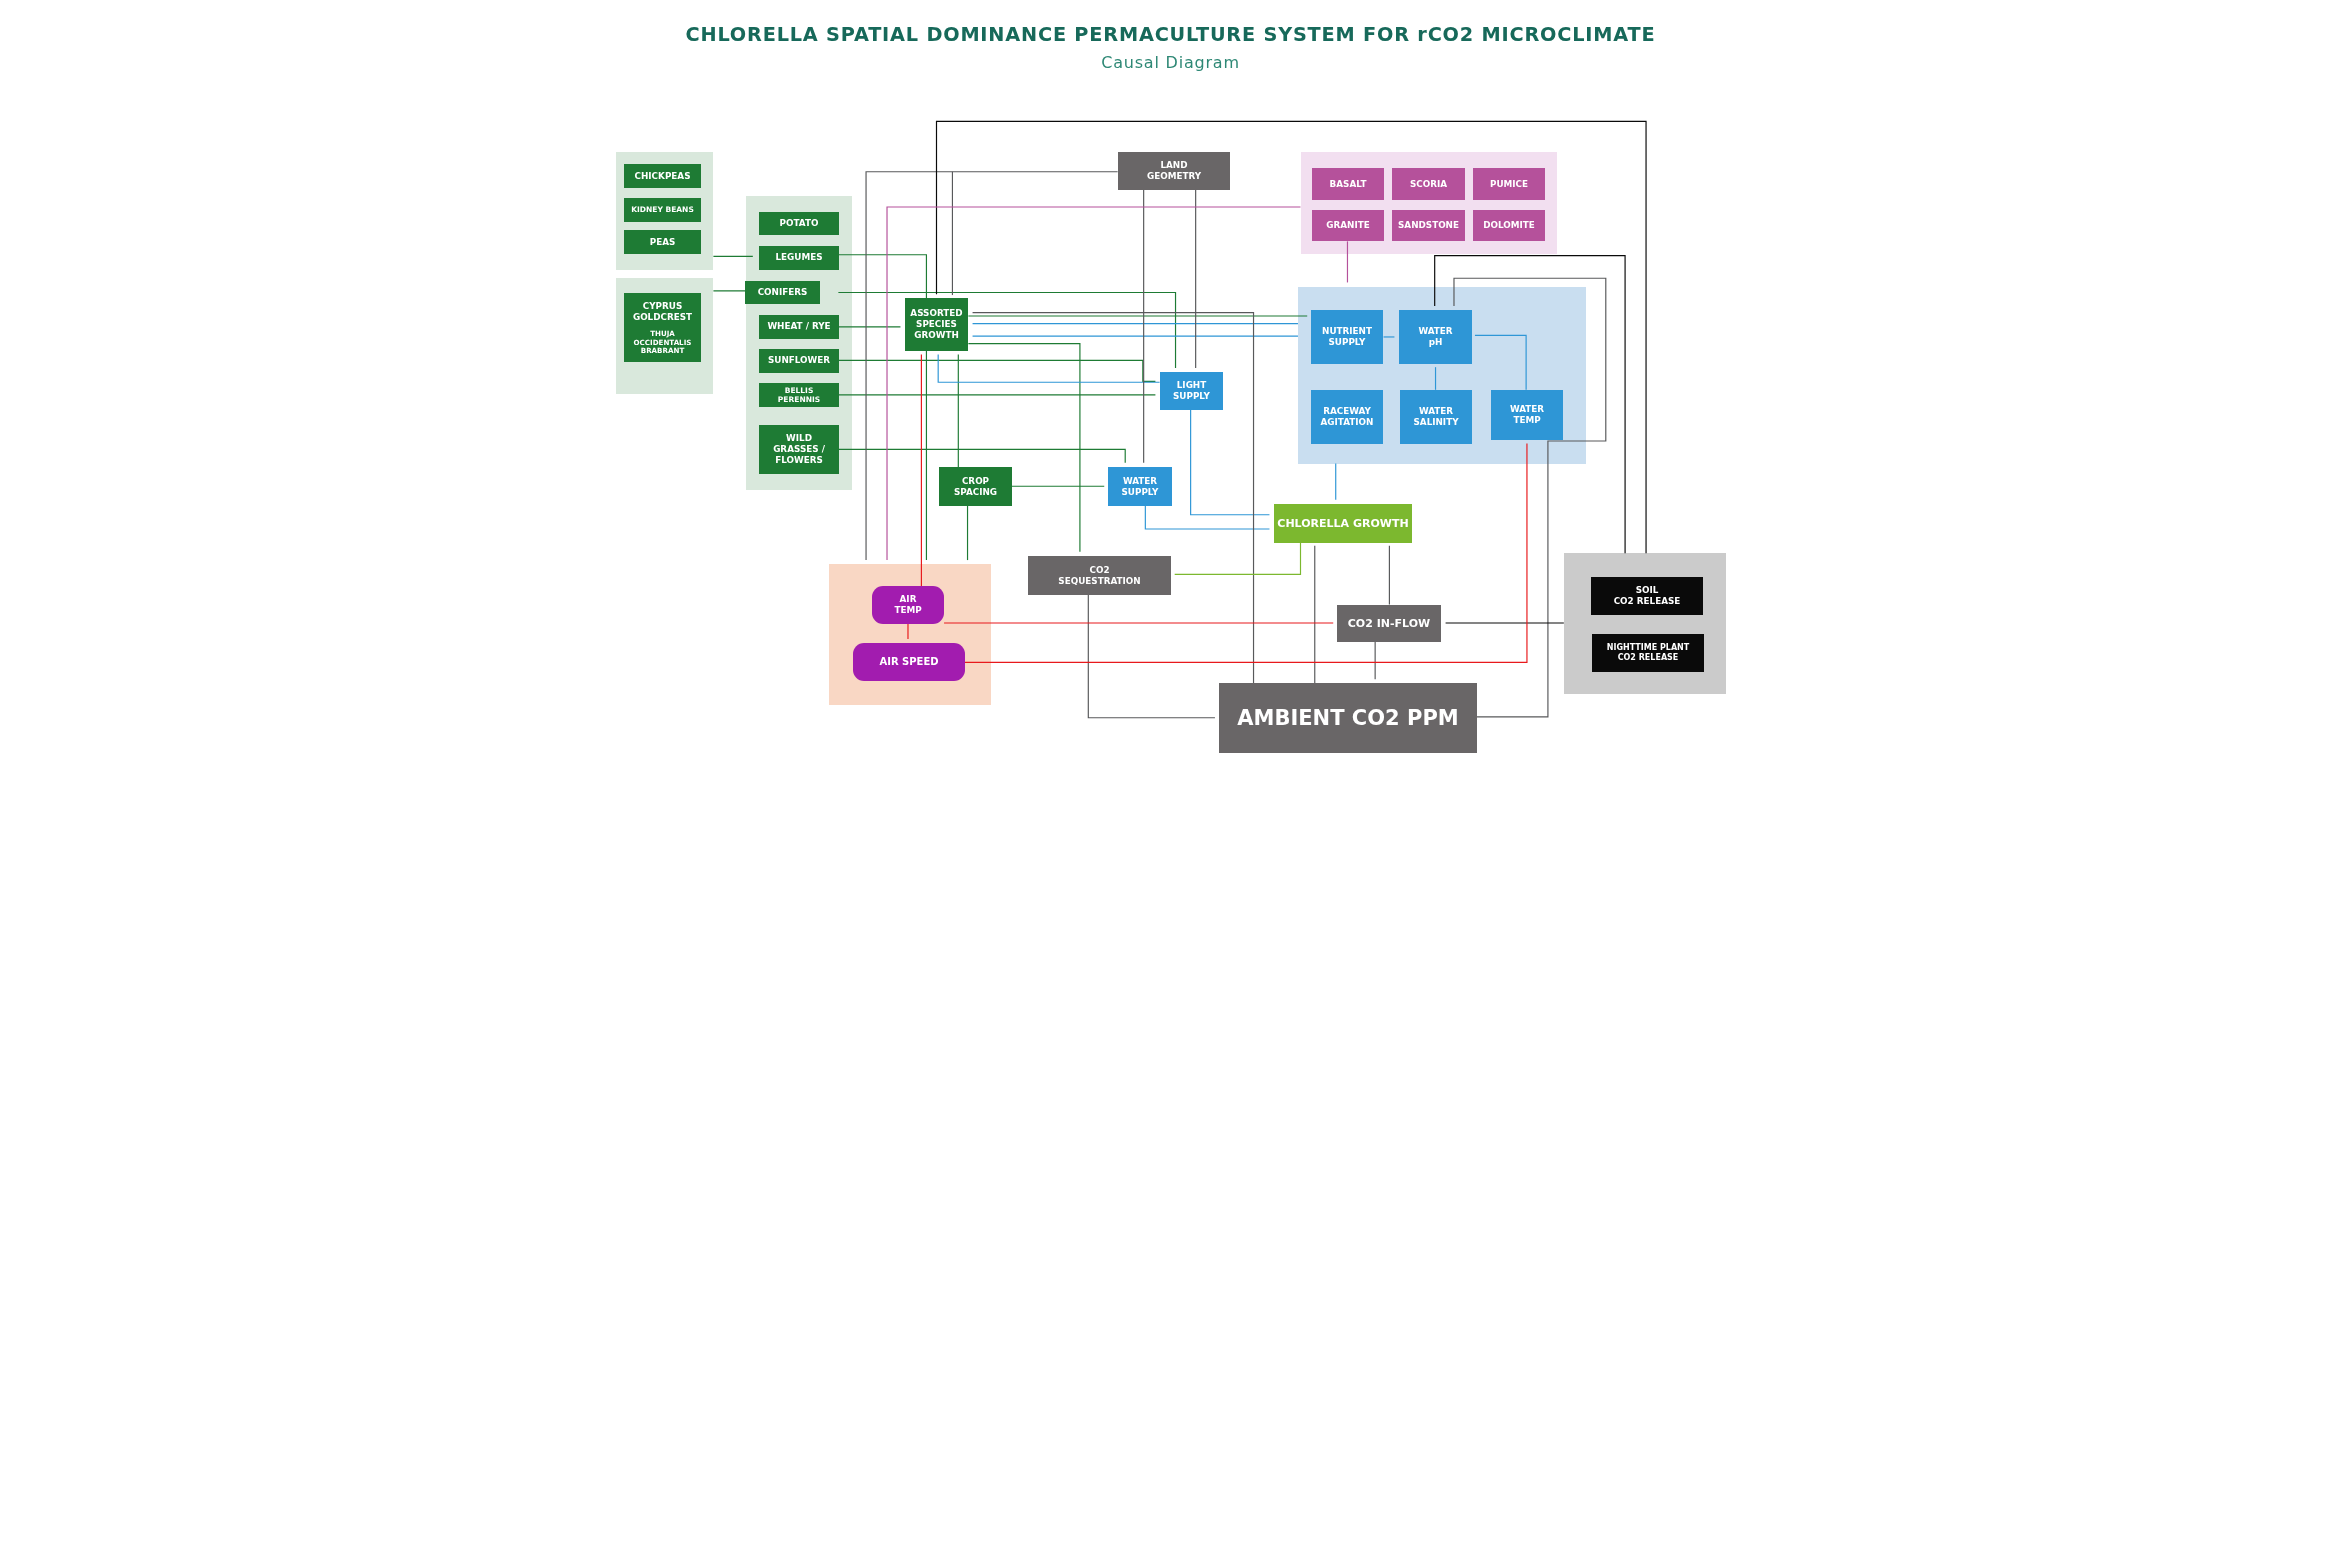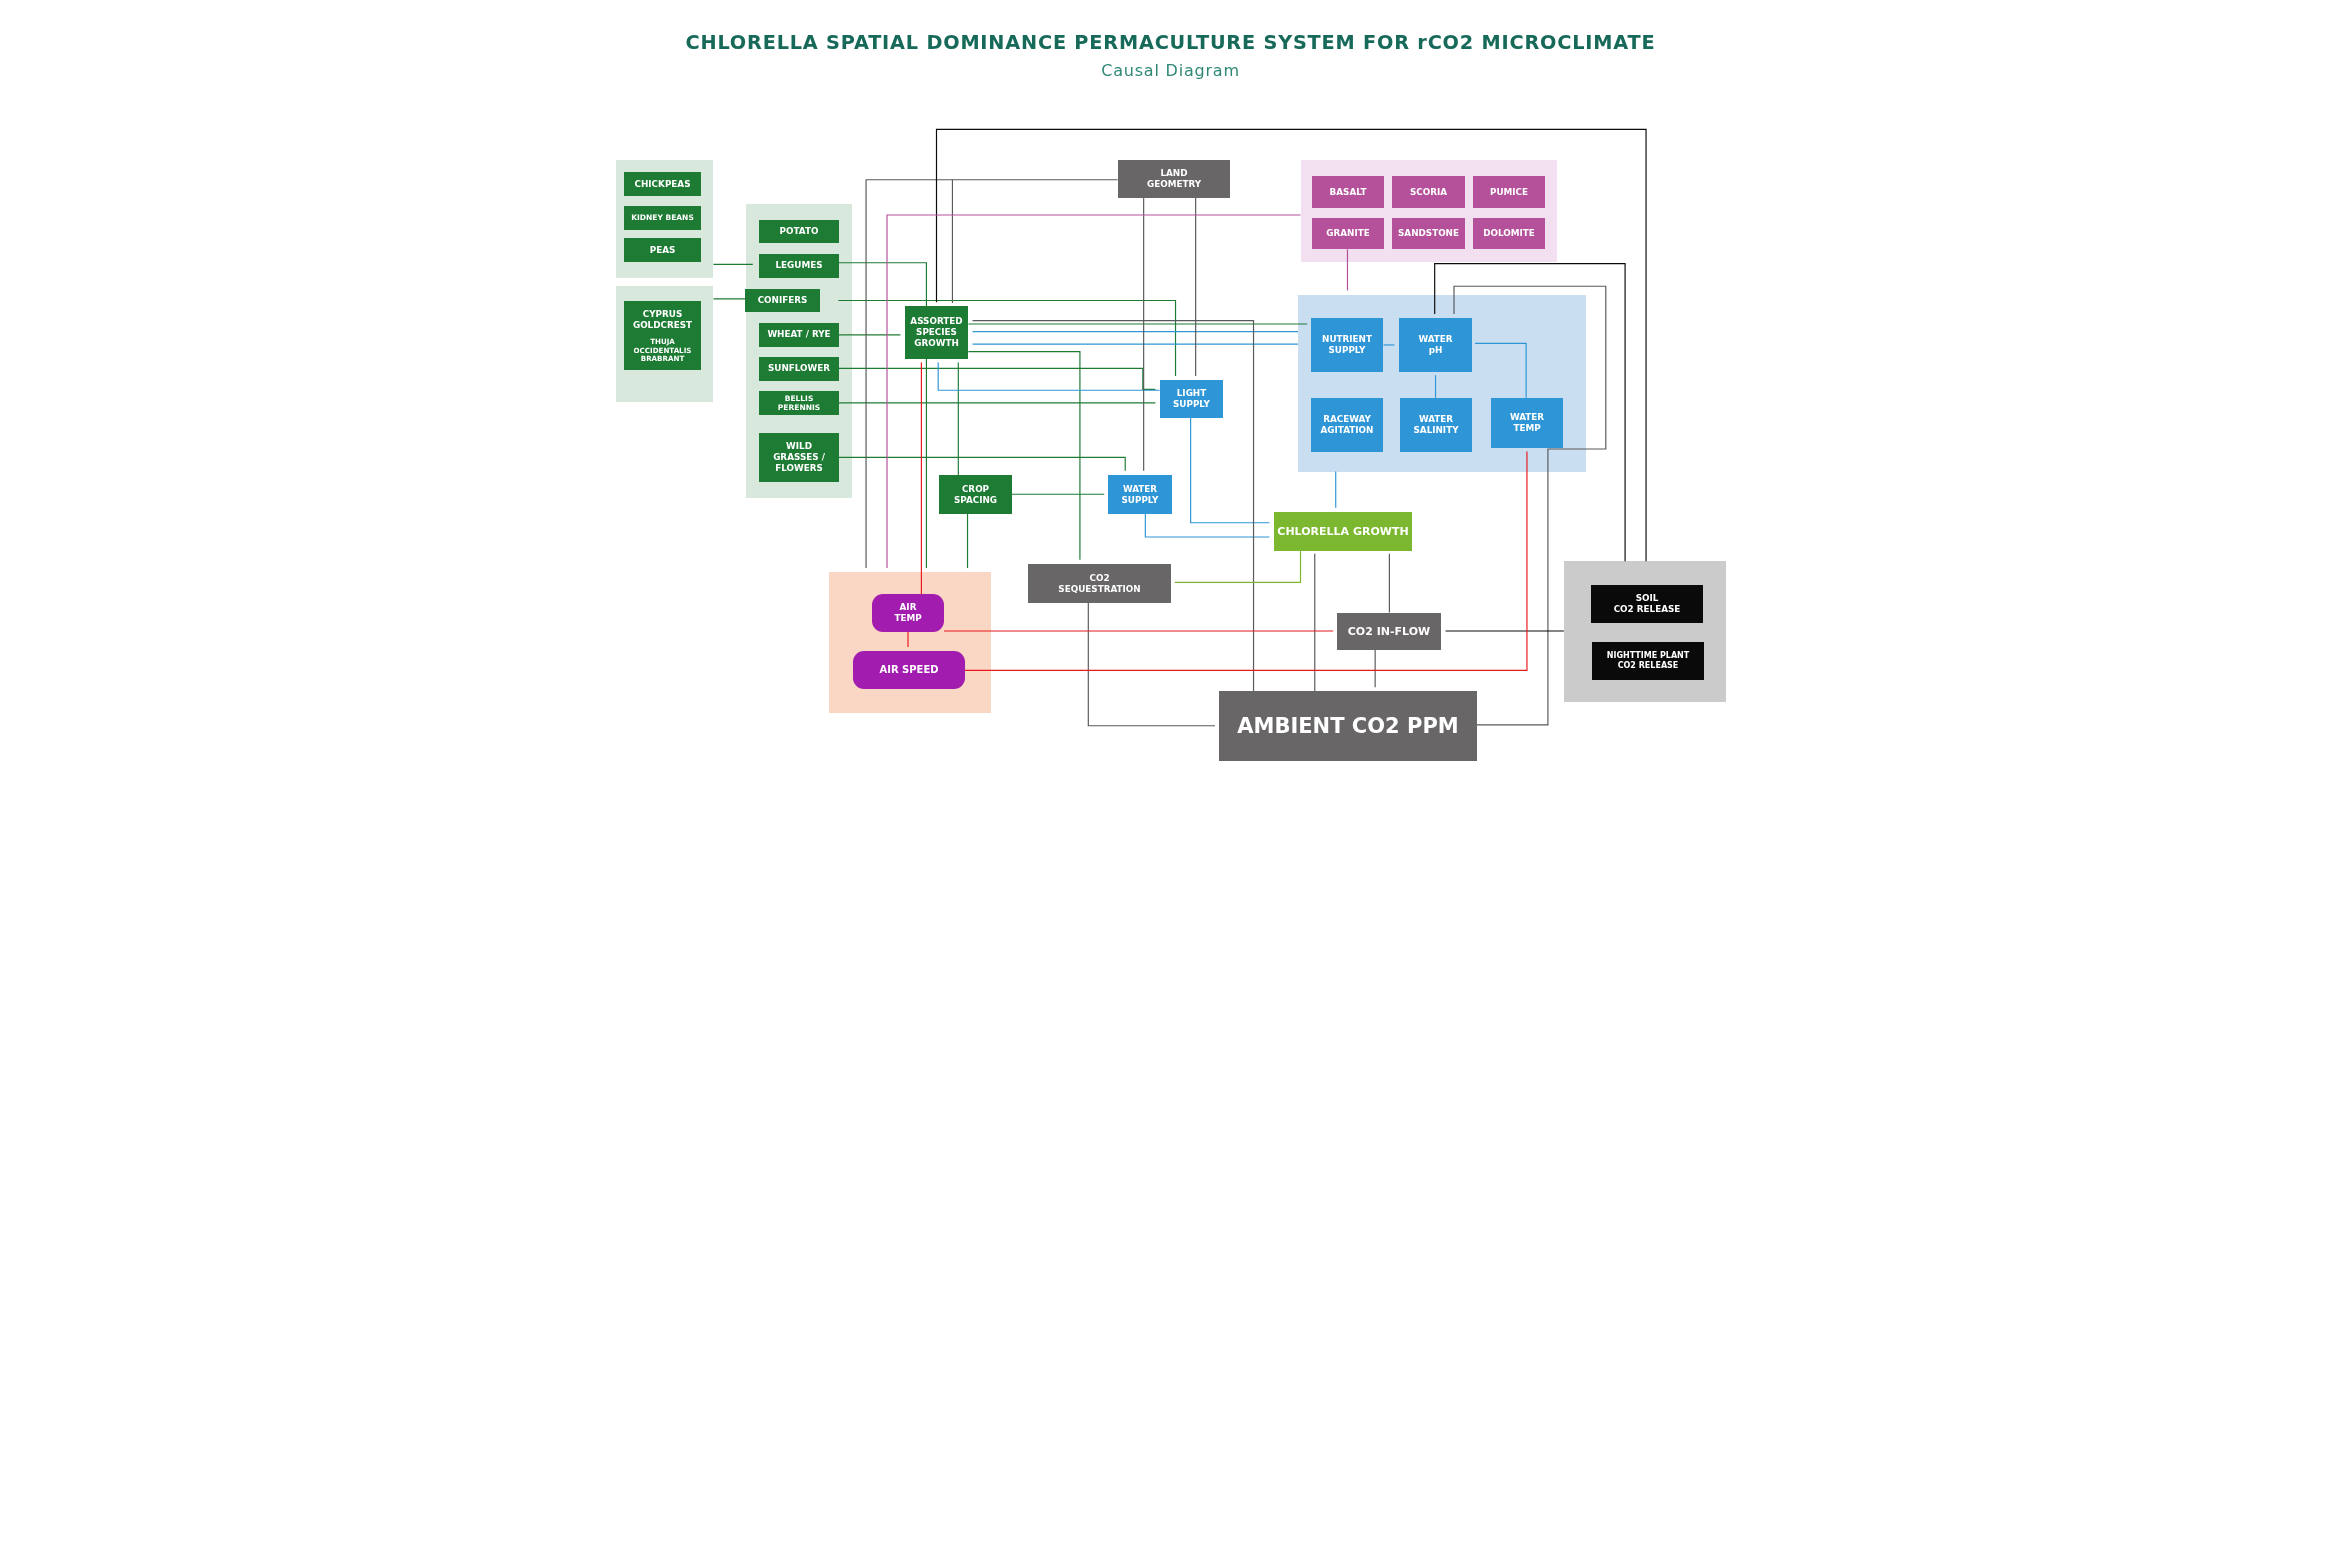--- a/index.html
+++ b/index.html
@@ -1,16 +1,16 @@
 <!DOCTYPE html>
 <html style="font-size:13.4px"><head>
 <meta charset="utf-8">
 <style>
   html,body{margin:0;padding:0;background:#ffffff;font-family:"DejaVu Sans","Liberation Sans",sans-serif;}
-  #canvas{position:relative;width:1171px;height:780px;margin:12px auto;background:#ffffff;overflow:hidden;}
+  #canvas{position:relative;width:1171px;height:780px;margin:4px auto;background:#ffffff;overflow:hidden;}
   .title{position:absolute;left:0;top:18.5px;width:100%;text-align:center;font-size:19.3px;font-weight:bold;letter-spacing:0.8px;color:#17695a;}
   .subtitle{position:absolute;left:0;top:49px;width:100%;text-align:center;font-size:16px;font-weight:normal;letter-spacing:0.8px;color:#2e8875;}
   .grp{position:absolute;}
   .g-green{background:#d9e8dc;}
   .g-pink{background:#f2dff0;}
   .g-blue{background:#c9def0;}
   .g-peach{background:#f9d7c4;}
   .g-gray{background:#cbcbcb;}
   .node{position:absolute;display:flex;align-items:center;justify-content:center;text-align:center;color:#ffffff;font-weight:bold;font-size:8.8px;line-height:1.25;padding:1.7px;box-sizing:border-box;white-space:pre-line;}
   .n-green{background:#1e7b34;}

